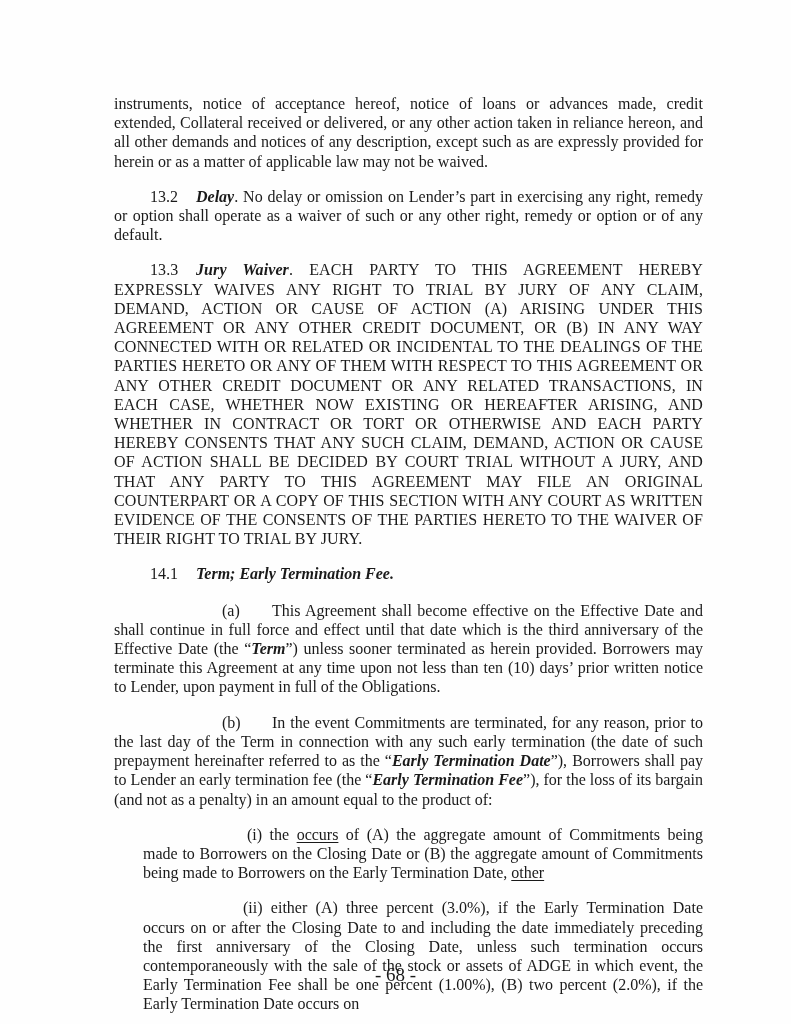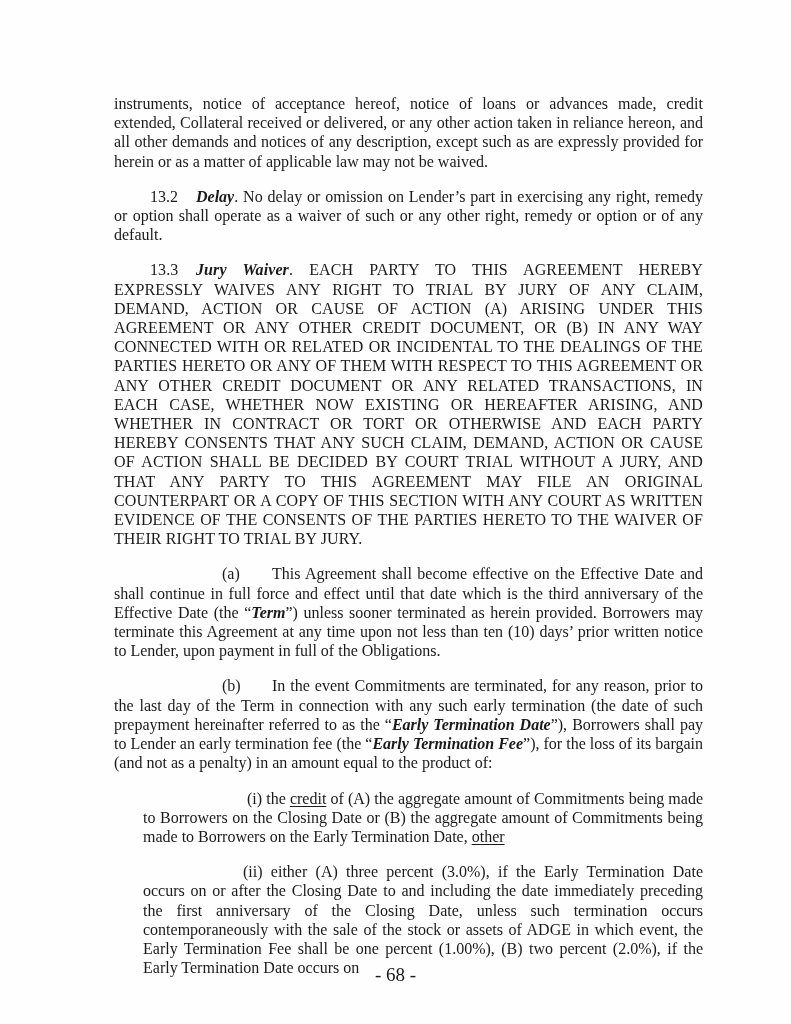--- a/index.html
+++ b/index.html
@@ -71,27 +71,28 @@
 <div class="page">
   <div class="content">
 
     <p class="para">instruments, notice of acceptance hereof, notice of loans or advances made, credit extended, Collateral received or delivered, or any other action taken in reliance hereon, and all other demands and notices of any description, except such as are expressly provided for herein or as a matter of applicable law may not be waived.</p>
 
     <p class="para ind-1"><span class="num">13.2</span><span class="bi">Delay</span><span>.  </span><span>No delay or omission on Lender’s part in exercising any right, remedy or option shall operate as a waiver of such or any other right, remedy or option or of any default.</span></p>
 
     <p class="para ind-1 caps"><span class="num">13.3</span><span class="bi">Jury Waiver</span><span>.  </span><span>EACH PARTY TO THIS AGREEMENT HEREBY EXPRESSLY WAIVES ANY RIGHT TO TRIAL BY JURY OF ANY CLAIM, DEMAND, ACTION OR CAUSE OF ACTION (A) ARISING UNDER THIS AGREEMENT OR ANY OTHER CREDIT DOCUMENT, OR (B) IN ANY WAY CONNECTED WITH OR RELATED OR INCIDENTAL TO THE DEALINGS OF THE PARTIES HERETO OR ANY OF THEM WITH RESPECT TO THIS AGREEMENT OR ANY OTHER CREDIT DOCUMENT OR ANY RELATED TRANSACTIONS, IN EACH CASE, WHETHER NOW EXISTING OR HEREAFTER ARISING, AND WHETHER IN CONTRACT OR TORT OR OTHERWISE AND EACH PARTY HEREBY CONSENTS THAT ANY SUCH CLAIM, DEMAND, ACTION OR CAUSE OF ACTION SHALL BE DECIDED BY COURT TRIAL WITHOUT A JURY, AND THAT ANY PARTY TO THIS AGREEMENT MAY FILE AN ORIGINAL COUNTERPART OR A COPY OF THIS SECTION WITH ANY COURT AS WRITTEN EVIDENCE OF THE CONSENTS OF THE PARTIES HERETO TO THE WAIVER OF THEIR RIGHT TO TRIAL BY JURY.</span></p>
 
 
+    <p class="section-head"><span class="num">14.1</span><span class="bi">Term; Early Termination Fee.</span></p>
 
     <p class="para ind-2"><span class="num-wide">(a)</span><span>This Agreement shall become effective on the Effective Date and shall continue in full force and effect until that date which is the third anniversary of the Effective Date (the “</span><span class="bi">Term</span><span>”) unless sooner terminated as herein provided.  Borrowers may terminate this Agreement at any time upon not less than ten (10) days’ prior written notice to Lender, upon payment in full of the Obligations.</span></p>
 
     <p class="para ind-2"><span class="num-wide">(b)</span><span>In the event Commitments are terminated, for any reason, prior to the last day of the Term in connection with any such early termination (the date of such prepayment hereinafter referred to as the “</span><span class="bi">Early Termination Date</span><span>”), Borrowers shall pay to Lender an early termination fee (the “</span><span class="bi">Early Termination Fee</span><span>”), for the loss of its bargain (and not as a penalty) in an amount equal to the product of:</span></p>
 
     <div class="sub-block">
-      <p class="para" style="text-indent:104px;"><span>(i)</span><span>    </span><span>the </span><span class="u">credit</span><span> of (A) the aggregate amount of Commitments being made to Borrowers on the Closing Date or (B) the aggregate amount of Commitments being made to Borrowers on the Early Termination Date, </span><span class="u">other</span></p>
+      <p class="para" style="text-indent:104px;"><span>(i)</span><span>    </span><span>the </span><span class="u">occurs</span><span> of (A) the aggregate amount of Commitments being made to Borrowers on the Closing Date or (B) the aggregate amount of Commitments being made to Borrowers on the Early Termination Date, </span><span class="u">other</span></p>
 
       <p class="para" style="text-indent:100px;"><span>(ii)</span><span>    </span><span>either (A) three percent (3.0%), if the Early Termination Date occurs on or after the Closing Date to and including the date immediately preceding the first anniversary of the Closing Date, unless such termination occurs contemporaneously with the sale of the stock or assets of ADGE in which event, the Early Termination Fee shall be one  percent (1.00%), (B) two percent (2.0%), if the Early Termination Date occurs on</span></p>
     </div>
 
   </div>
 
   <div class="page-number">- 68 -</div>
 </div>
 
 </body></html>

